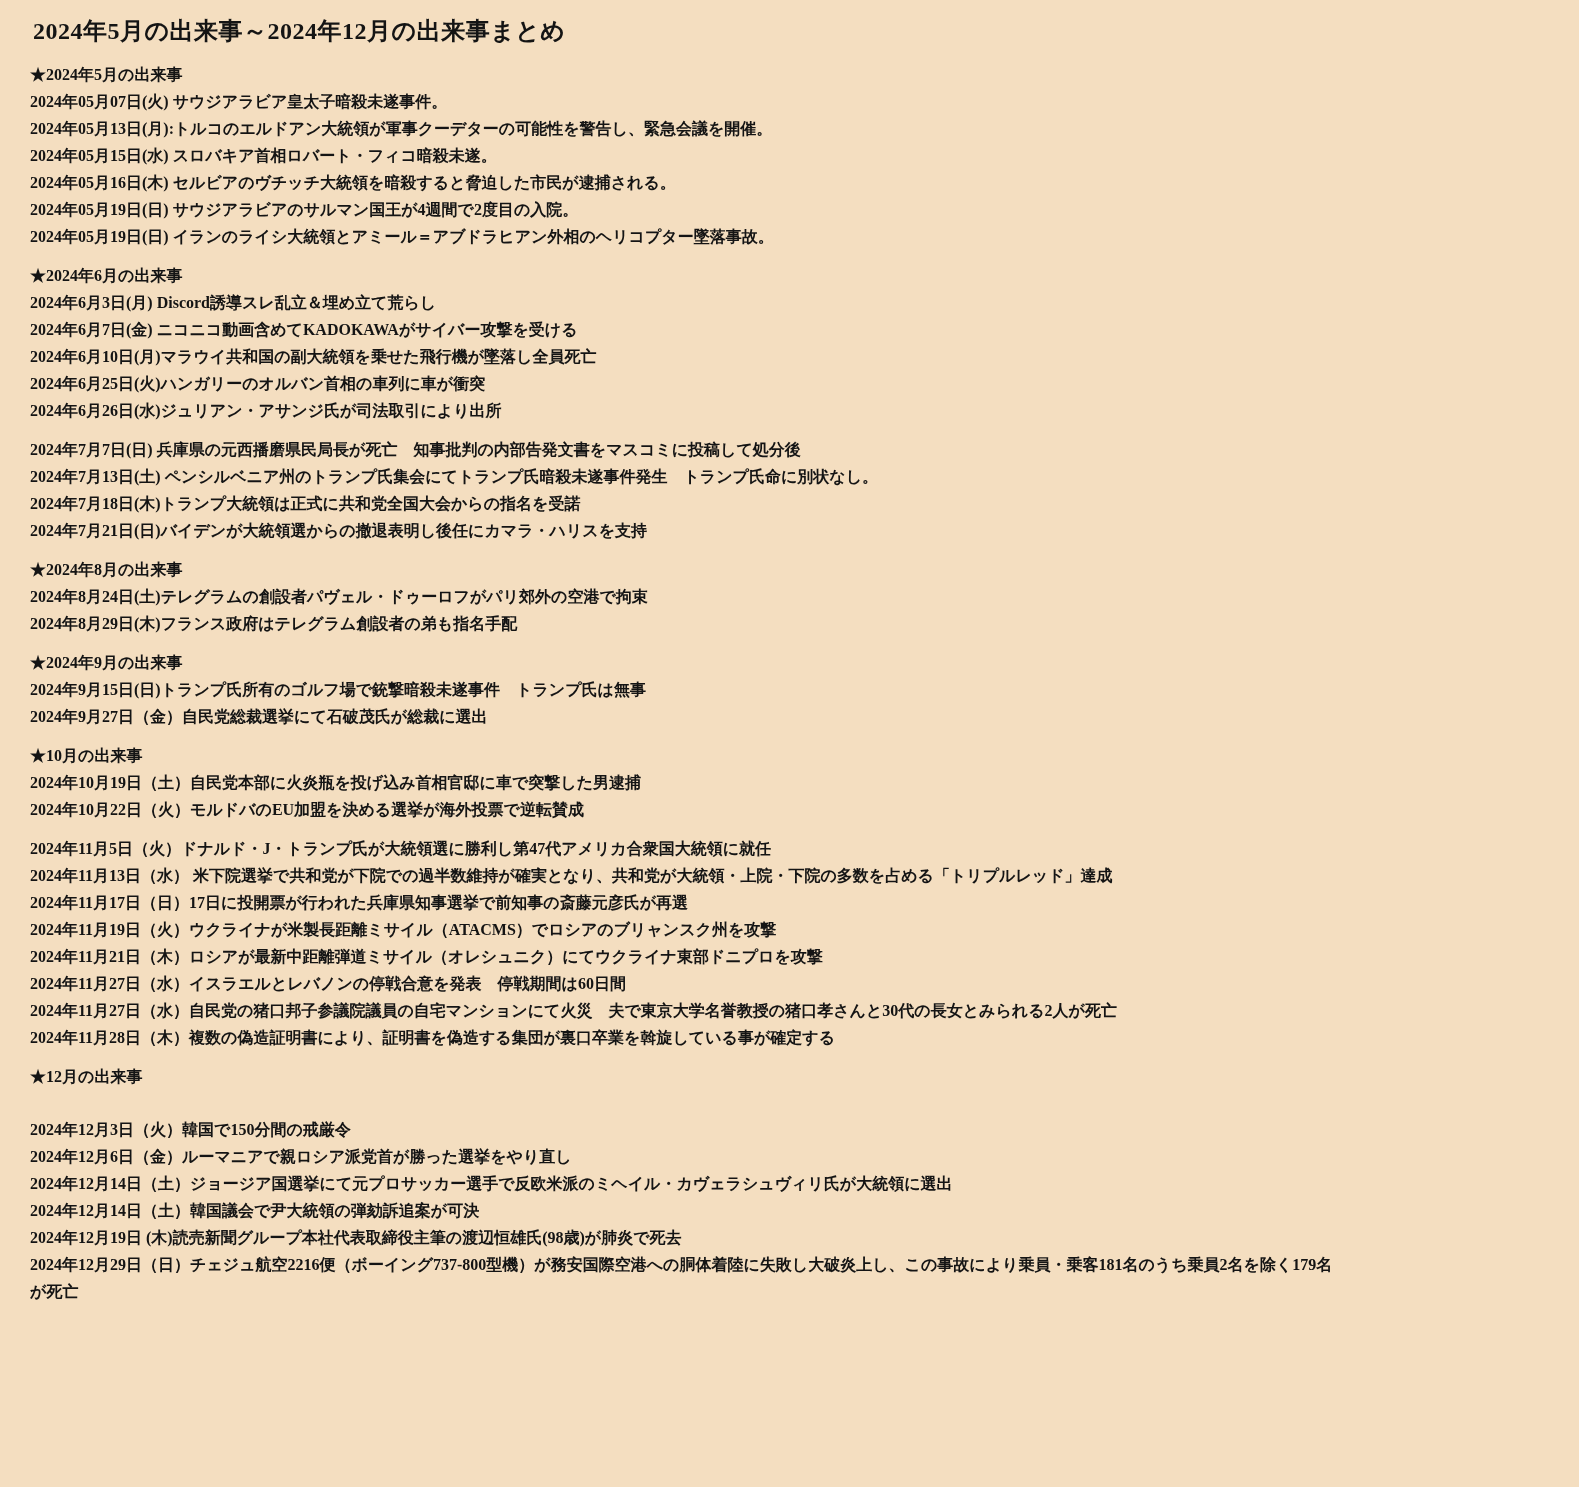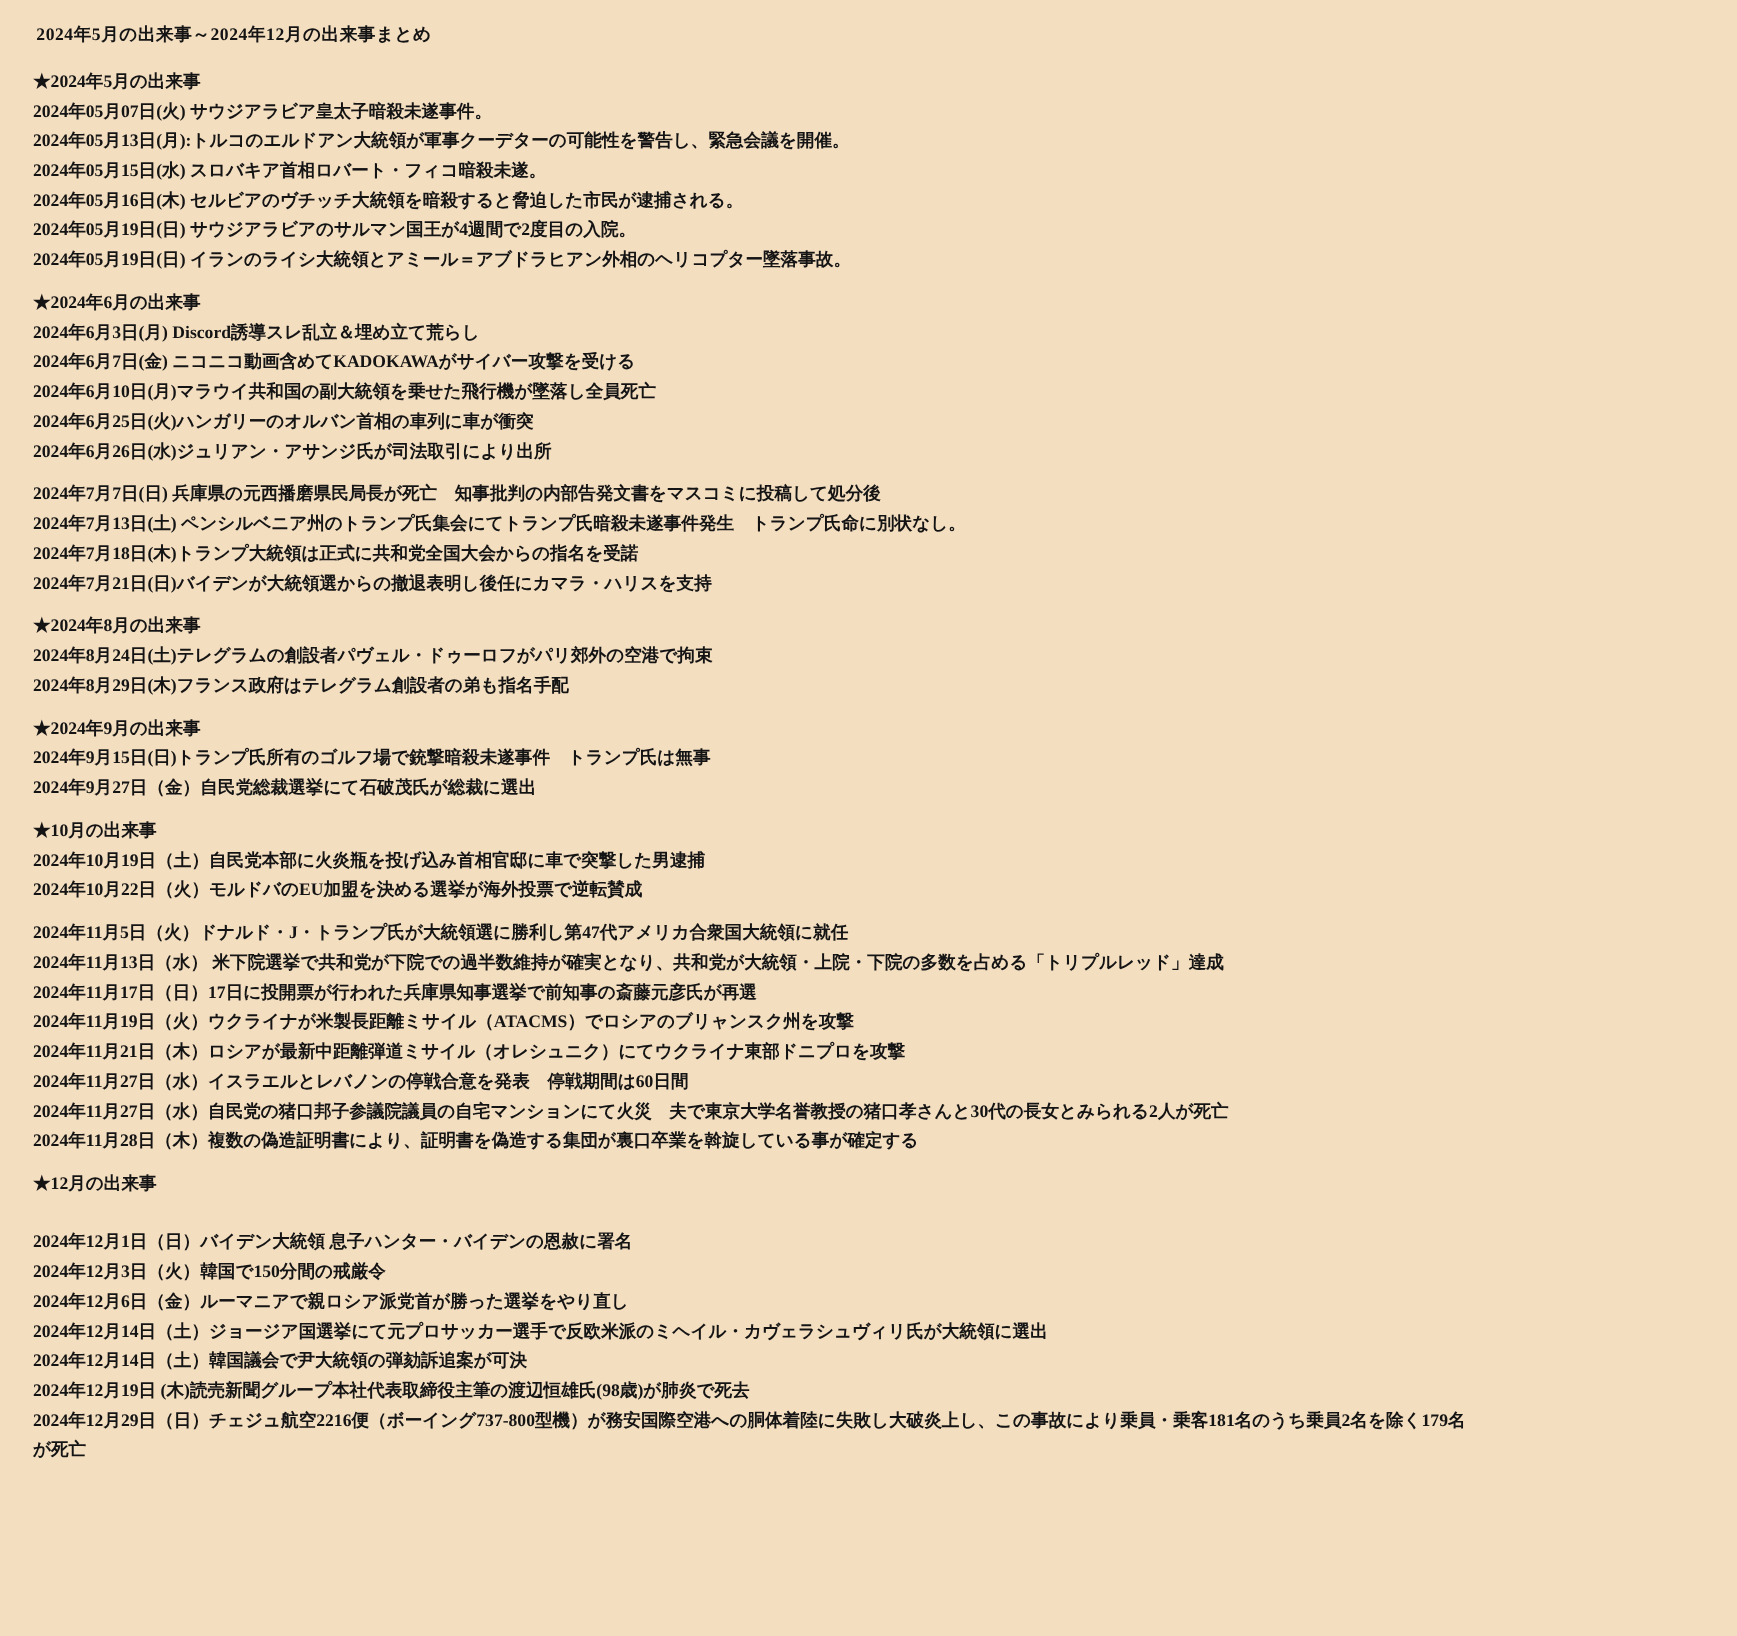--- a/index.html
+++ b/index.html
@@ -13,21 +13,21 @@
     background: #f4dec0; 
     color: #141414;
     font-family: "Liberation Serif", "DejaVu Serif", serif;
     font-weight: bold;
     -webkit-font-smoothing: antialiased;
   }
   .doc {
     padding: 15px 28px 0 30px;
   }
   .page-title {
-    font-size: 16px;
+    font-size: 24px;
     line-height: 33px;
     margin: 0 0 13px 3px;
     letter-spacing: 0.5px;
   }
   .event-section {
     margin: 0 0 12px 0;
   }
   .section-header,
   .event-line {
     font-size: 16px;
@@ -110,21 +110,20 @@
           <div class="event-line">2024年11月21日（木）ロシアが最新中距離弾道ミサイル（オレシュニク）にてウクライナ東部ドニプロを攻撃</div>
           <div class="event-line">2024年11月27日（水）イスラエルとレバノンの停戦合意を発表　停戦期間は60日間</div>
           <div class="event-line">2024年11月27日（水）自民党の猪口邦子参議院議員の自宅マンションにて火災　夫で東京大学名誉教授の猪口孝さんと30代の長女とみられる2人が死亡</div>
           <div class="event-line">2024年11月28日（木）複数の偽造証明書により、証明書を偽造する集団が裏口卒業を斡旋している事が確定する</div>
         </div>
   </section>
 
   <section class="event-section extra-gap">
     <div class="section-header">★12月の出来事</div>
     <div class="event-list">
-          <div class="event-line">2024年12月1日（日）バイデン大統領 息子ハンター・バイデンの恩赦に署名</div>
           <div class="event-line">2024年12月3日（火）韓国で150分間の戒厳令</div>
           <div class="event-line">2024年12月6日（金）ルーマニアで親ロシア派党首が勝った選挙をやり直し</div>
           <div class="event-line">2024年12月14日（土）ジョージア国選挙にて元プロサッカー選手で反欧米派のミヘイル・カヴェラシュヴィリ氏が大統領に選出</div>
           <div class="event-line">2024年12月14日（土）韓国議会で尹大統領の弾劾訴追案が可決</div>
           <div class="event-line">2024年12月19日 (木)読売新聞グループ本社代表取締役主筆の渡辺恒雄氏(98歳)が肺炎で死去</div>
           <div class="event-line">2024年12月29日（日）チェジュ航空2216便（ボーイング737-800型機）が務安国際空港への胴体着陸に失敗し大破炎上し、この事故により乗員・乗客181名のうち乗員2名を除く179名
 が死亡</div>
         </div>
   </section>
 </main>

